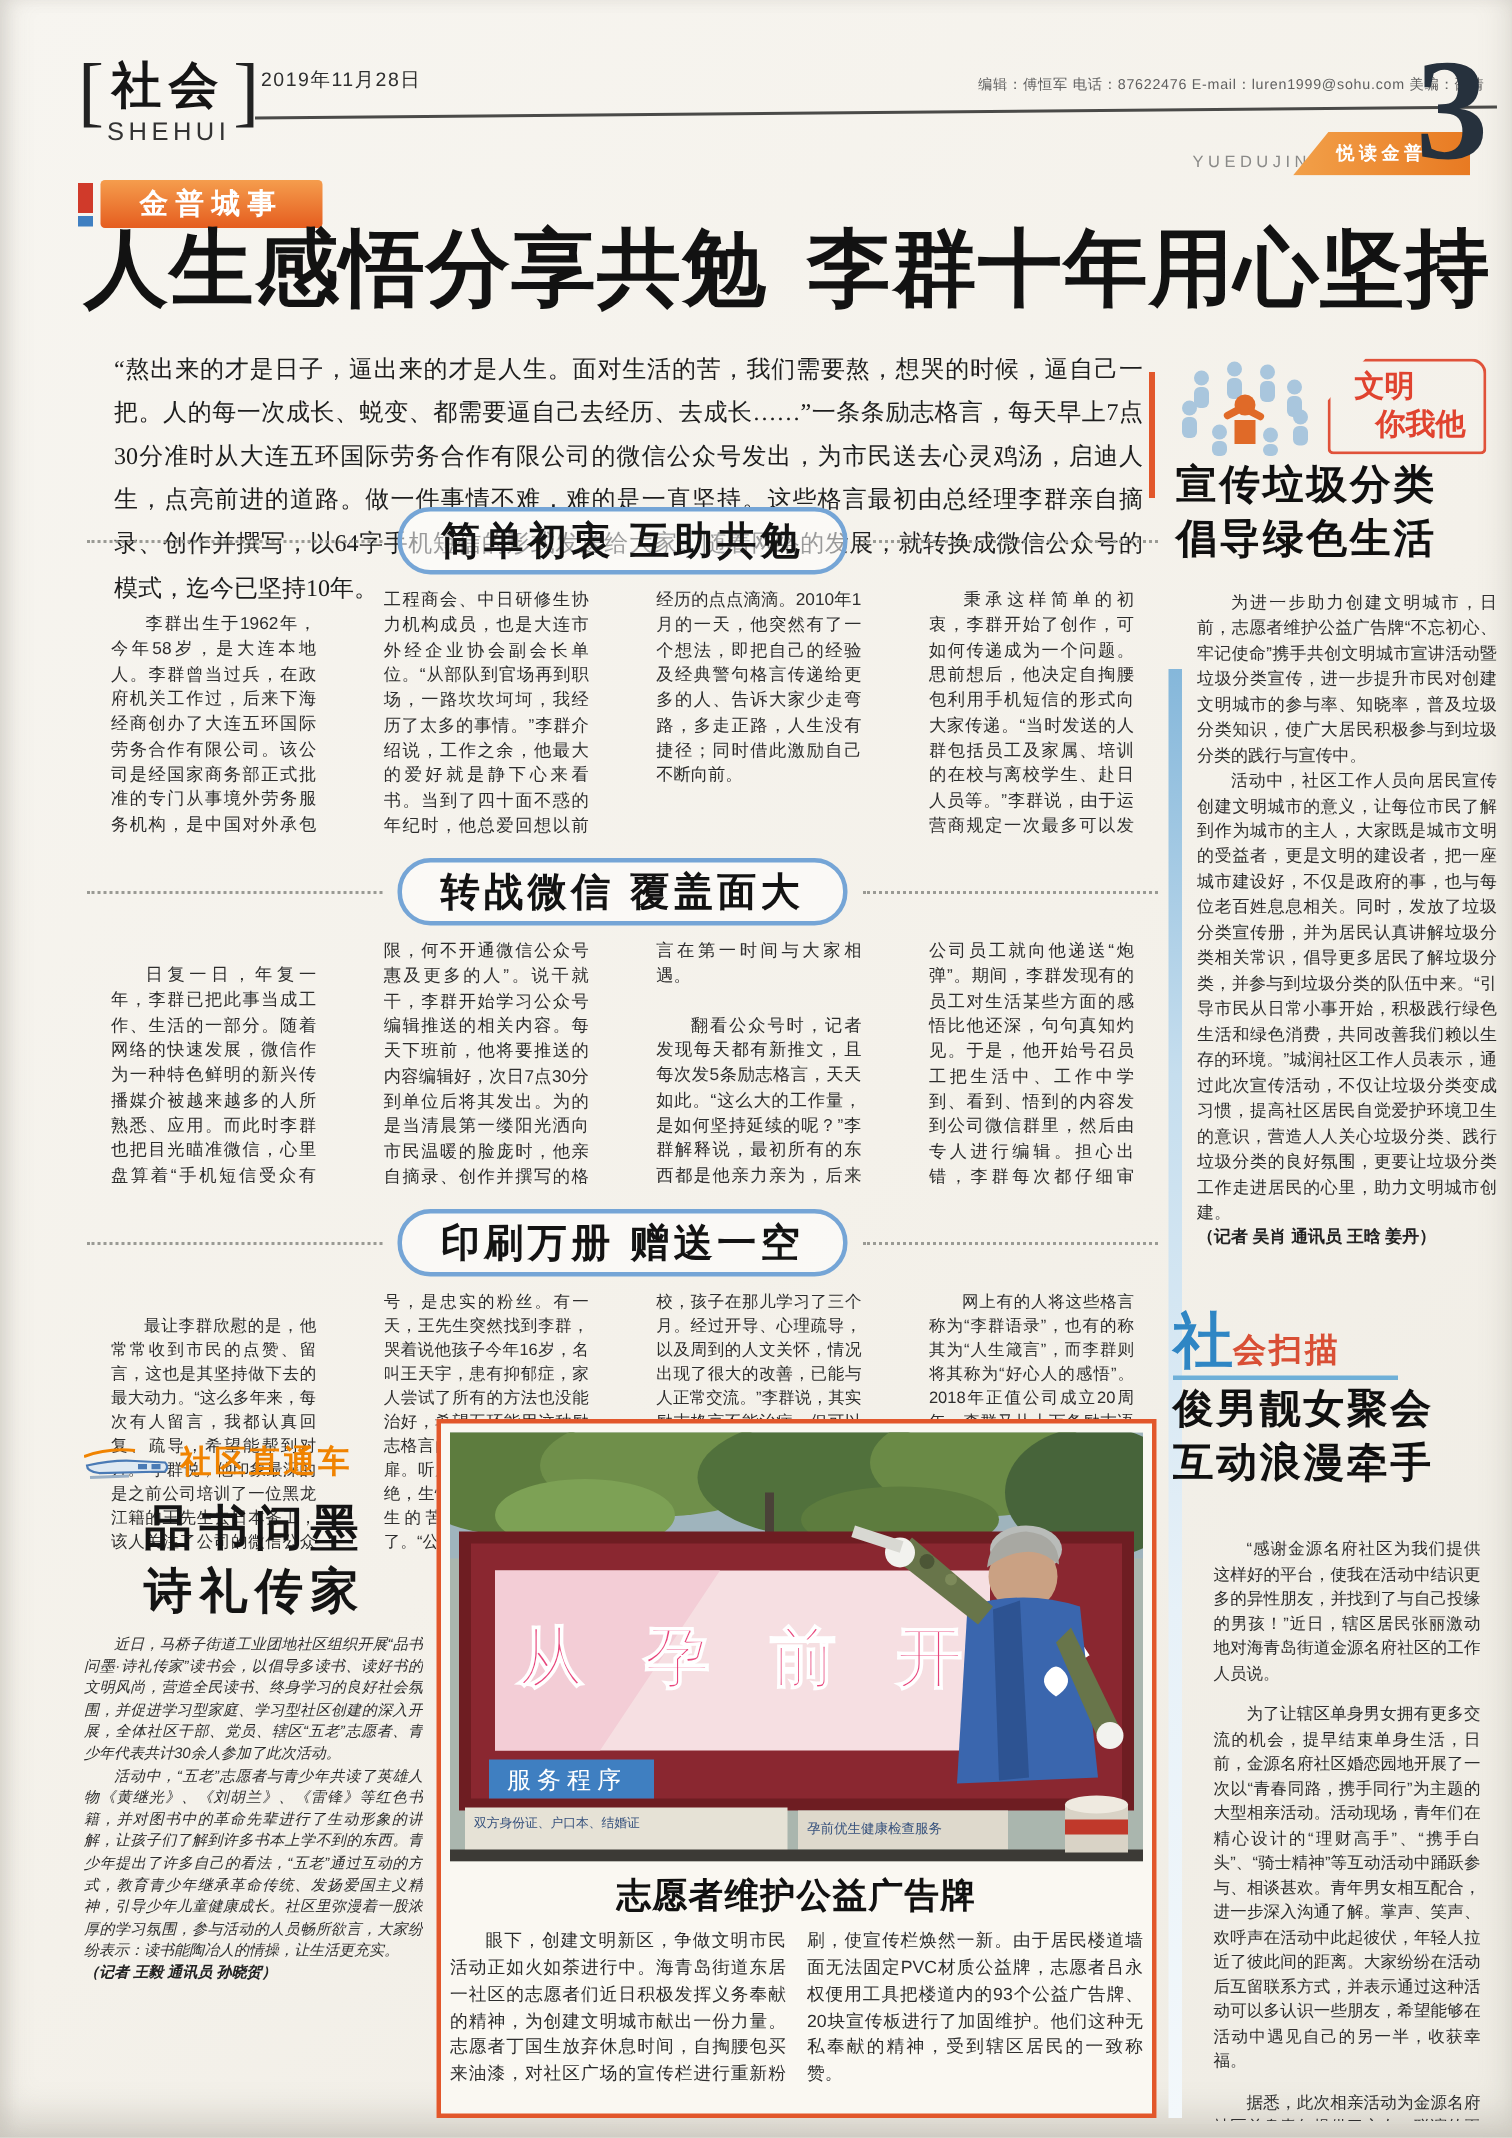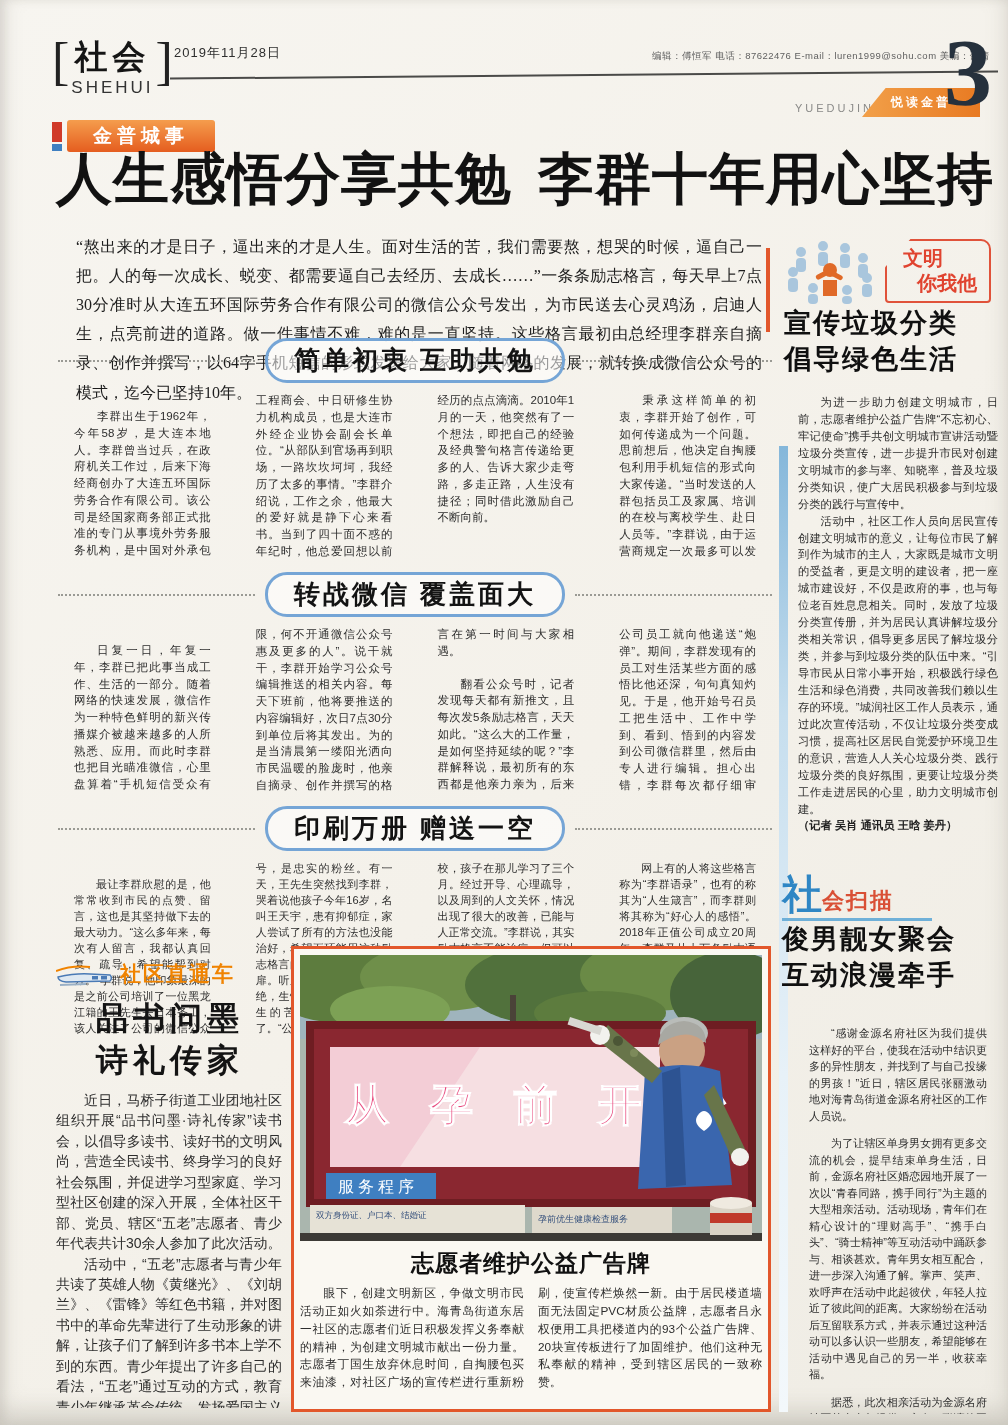--- a/index.html
+++ b/index.html
@@ -43,21 +43,21 @@
   .sec-body{column-count:4;font-size:11.5px;line-height:1.46;}
   
   .photo-box{border:3px solid #e2572b;background:#faf8f2;box-sizing:border-box;padding:6px;}
   .cap-title{text-align:center;font-size:23px;font-weight:900;color:#111;line-height:1.28;letter-spacing:1px;}
   .cap-body{column-count:2;column-gap:14px;font-size:11.8px;line-height:1.5;text-align:justify;color:#2d2d2d;overflow:hidden;}
   .cap-body p{margin:0;text-indent:2em;}
   
   .comm-badge{display:flex;align-items:center;gap:6px;}
   .comm-badge-text{color:#f08300;font-size:21px;font-weight:900;letter-spacing:2px;}
   .comm-head{font-size:32px;font-weight:900;color:#141414;letter-spacing:5px;line-height:1.3;text-align:center;}
-  .comm-body{font-size:14px;line-height:1.46;text-align:justify;color:#2d2d2d;overflow:hidden;}
+  .comm-body{font-size:10px;line-height:1.46;text-align:justify;color:#2d2d2d;overflow:hidden;font-style:italic;}
   .comm-body p{margin:0;text-indent:2em;}
   
   .side-bar-strip{background:linear-gradient(180deg,#85b7da,#c6deee 28%,#e7f1f8 65%,#f3f8fb);}
   .civ-label{border:2px solid #e0523a;border-radius:4px 10px 4px 4px;
              clip-path:polygon(24% 0,100% 0,100% 100%,0 100%,0 44%);
              padding:5px 12px 5px 16px;color:#e0432f;font-weight:800;font-size:20px;line-height:1.25;}
   .civ-label .l2{margin-left:14px;font-family:Liberation Serif, serif;}
   .side-head{font-size:27px;font-weight:900;color:#101010;line-height:1.32;letter-spacing:2px;}
   .side-body{font-size:11.3px;line-height:1.5;text-align:justify;color:#2d2d2d;overflow:hidden;}
   .side-body p{margin:0;text-indent:2em;}

